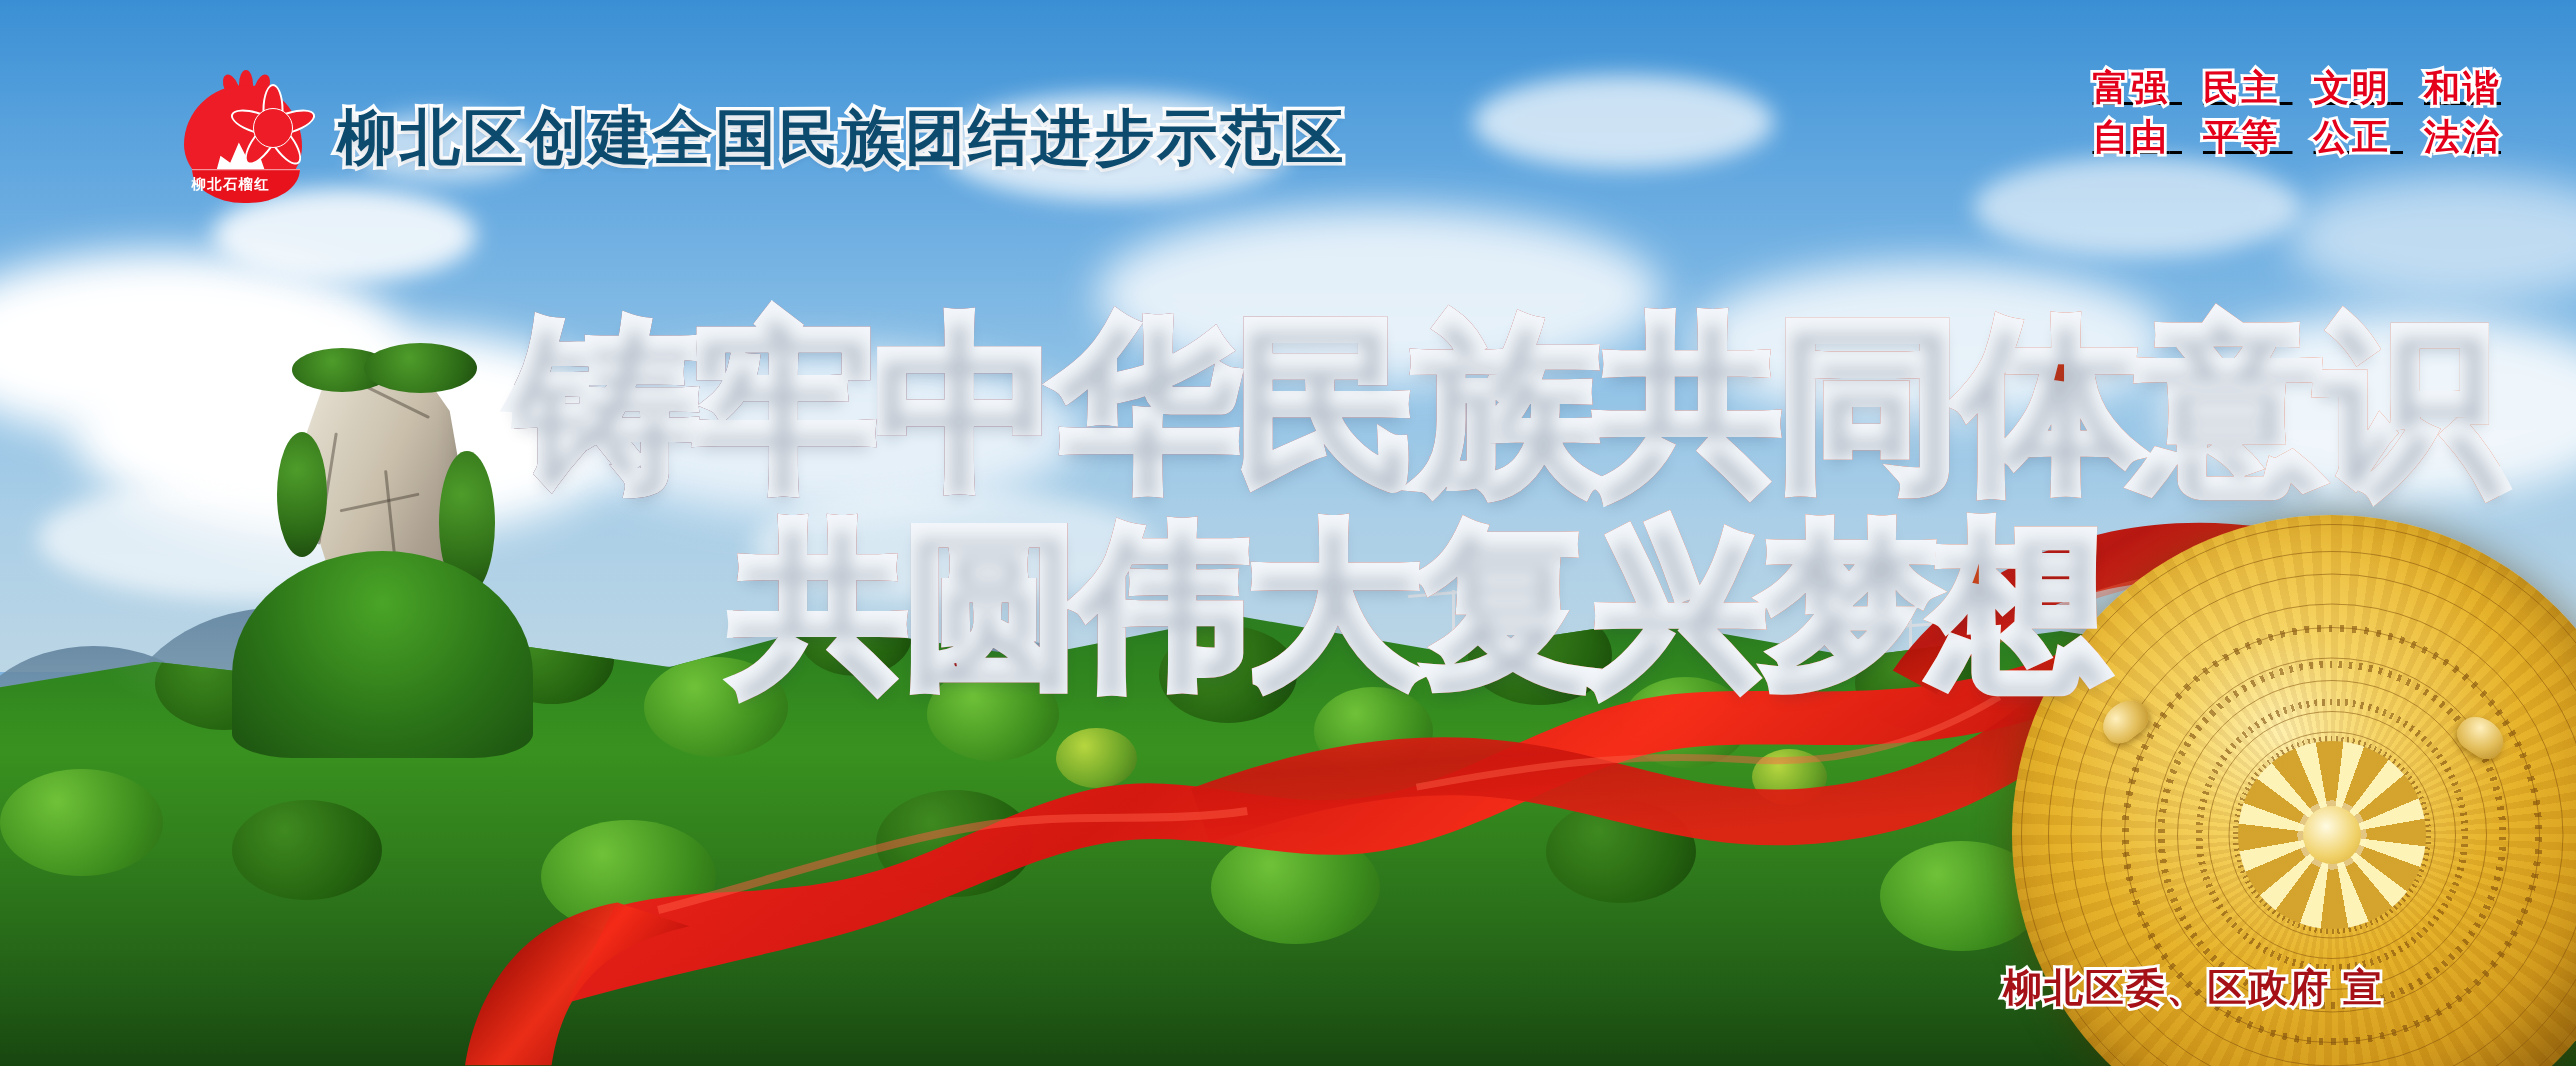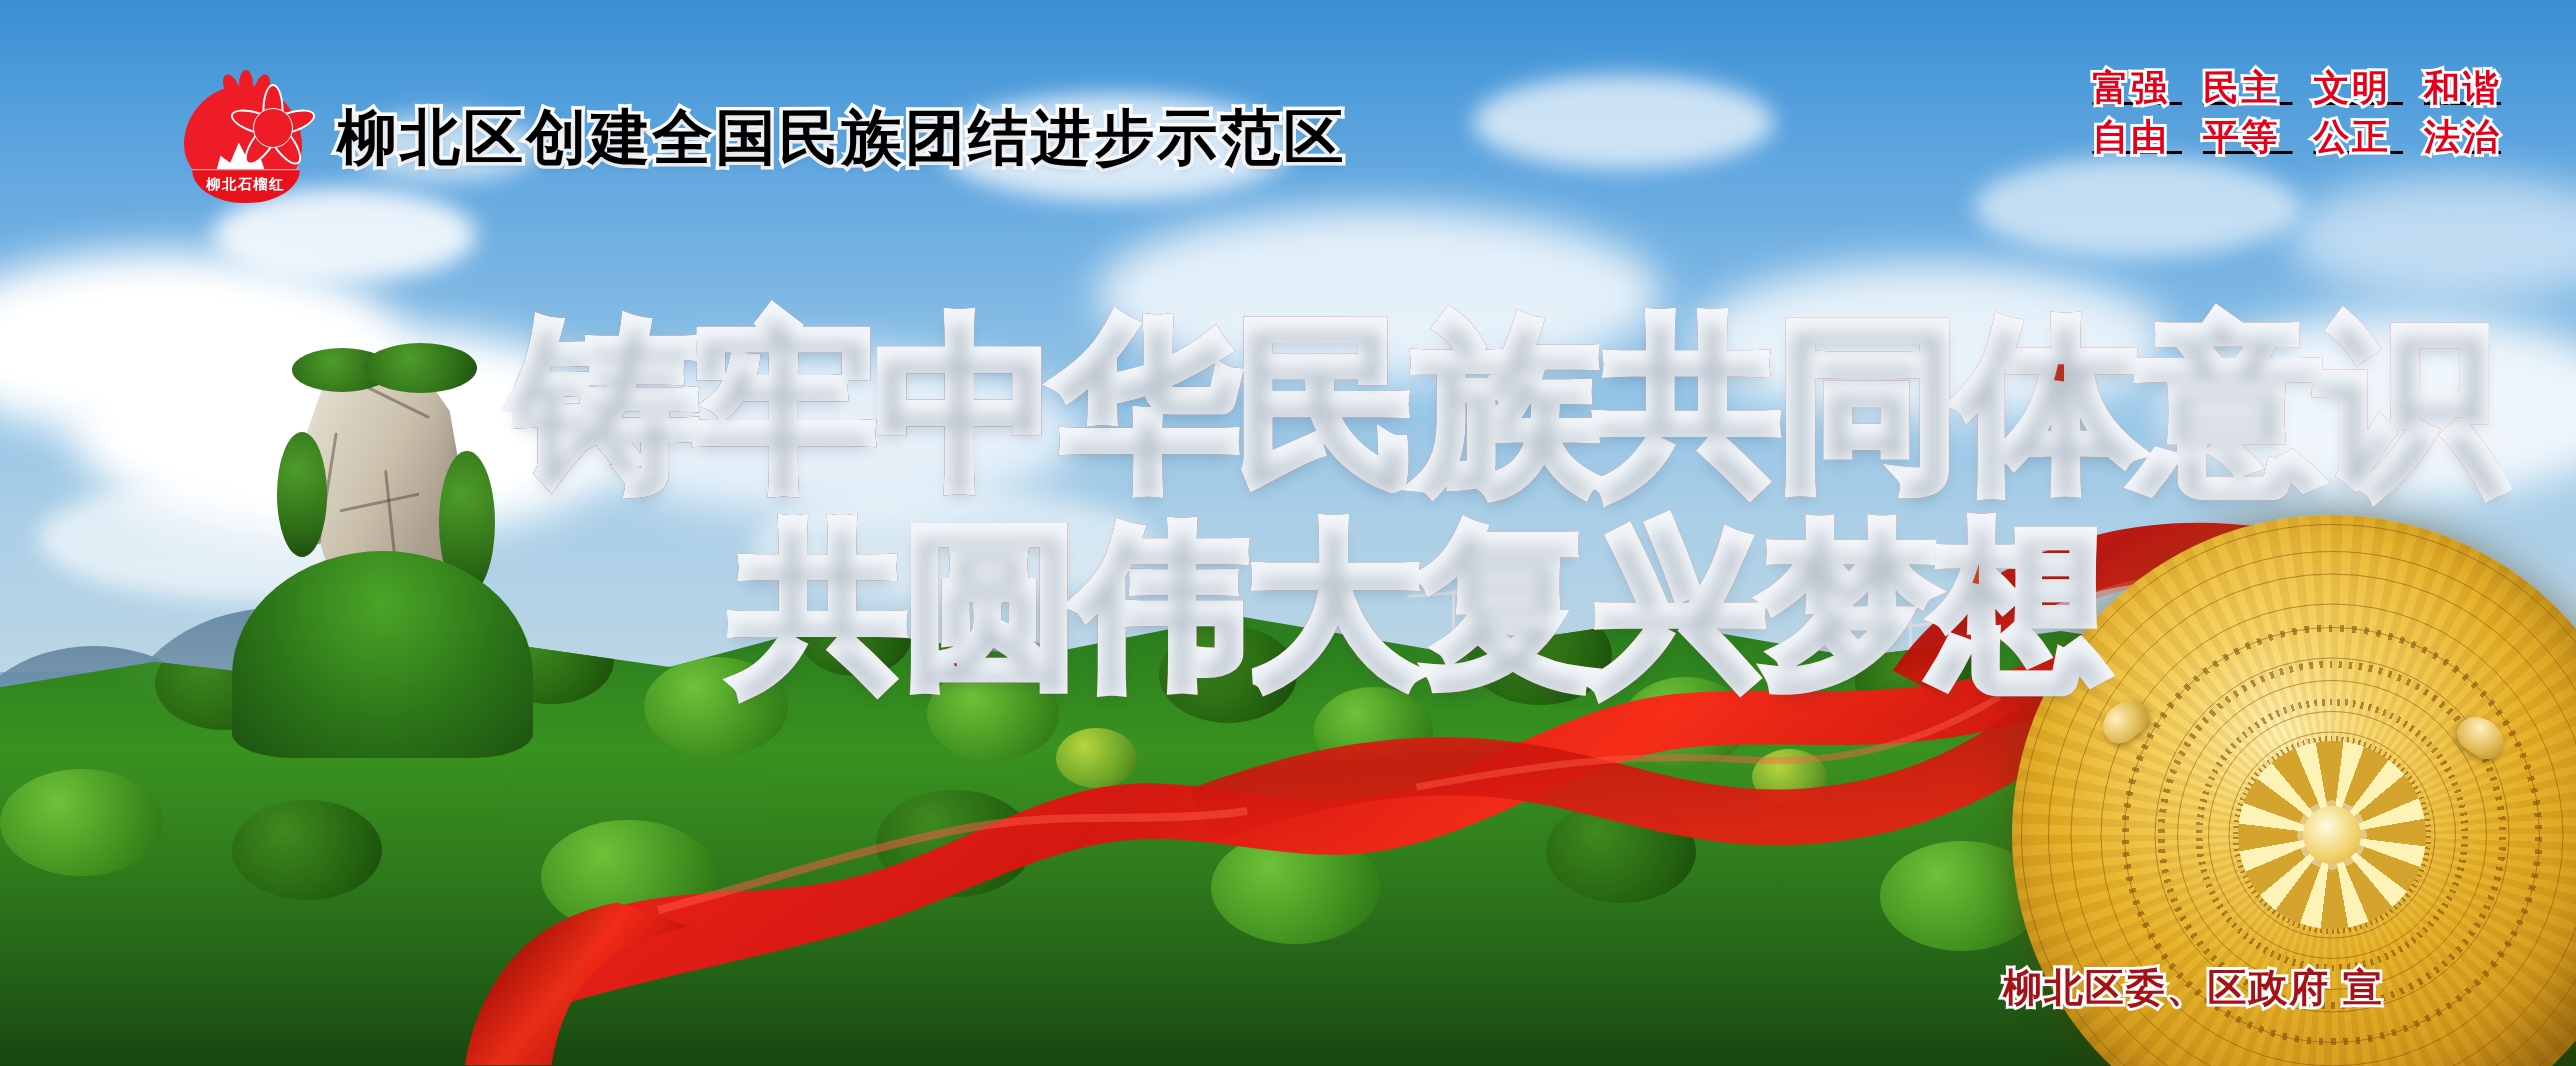--- a/index.html
+++ b/index.html
@@ -150,36 +150,36 @@
     border:2.5px solid #ffffff;
     border-radius:60% 60% 50% 50% / 70% 70% 30% 30%;
     transform-origin:50% 100%;
   }
   .logo .cut{ position:absolute; left:50%; top:50%; width:40px; height:40px; transform:translate(-50%,-50%);
     background:#ee1c26; border-radius:50%; border:1.9px solid #fff; }
   .logo .ribbonband{
     position:absolute; left:12.5px; bottom:3.8px; width:108px; height:34px;
     background:#e8121d;
     border-radius:0 0 48% 48% / 0 0 100% 100%;
-    display:flex; align-items:center; justify-content:center;
+    display:flex; align-items:center; justify-content:flex-start;
     box-shadow:0 1.3px 0 rgba(255,255,255,.55) inset;
   }
   .logo .ribbonband span{
     color:#fff; font-size:14.4px; letter-spacing:1.3px; font-weight:700;
     transform:translateY(-1.9px);
   }
   .logo .white-notch{
     position:absolute; left:35px; bottom:27.6px; width:54px; height:44px;
     background:#fff;
     clip-path:polygon(0% 100%, 12% 46%, 30% 62%, 46% 16%, 62% 54%, 80% 30%, 100% 100%);
   }
 
   .hdr-title{
     font-size:60px; font-weight:900; letter-spacing:3.1px; white-space:nowrap;
-    color:#000000;
+    color:#0c4a6e;
     -webkit-text-stroke:6.9px #ffffff;
     paint-order: stroke fill;
     text-shadow: 0 3.1px 6.3px rgba(20,50,90,.18);
   }
 
   
   .values{
     position:absolute; right:75px; top:65px;
     display:flex; flex-direction:column; gap:3.8px;
     text-align:right;

